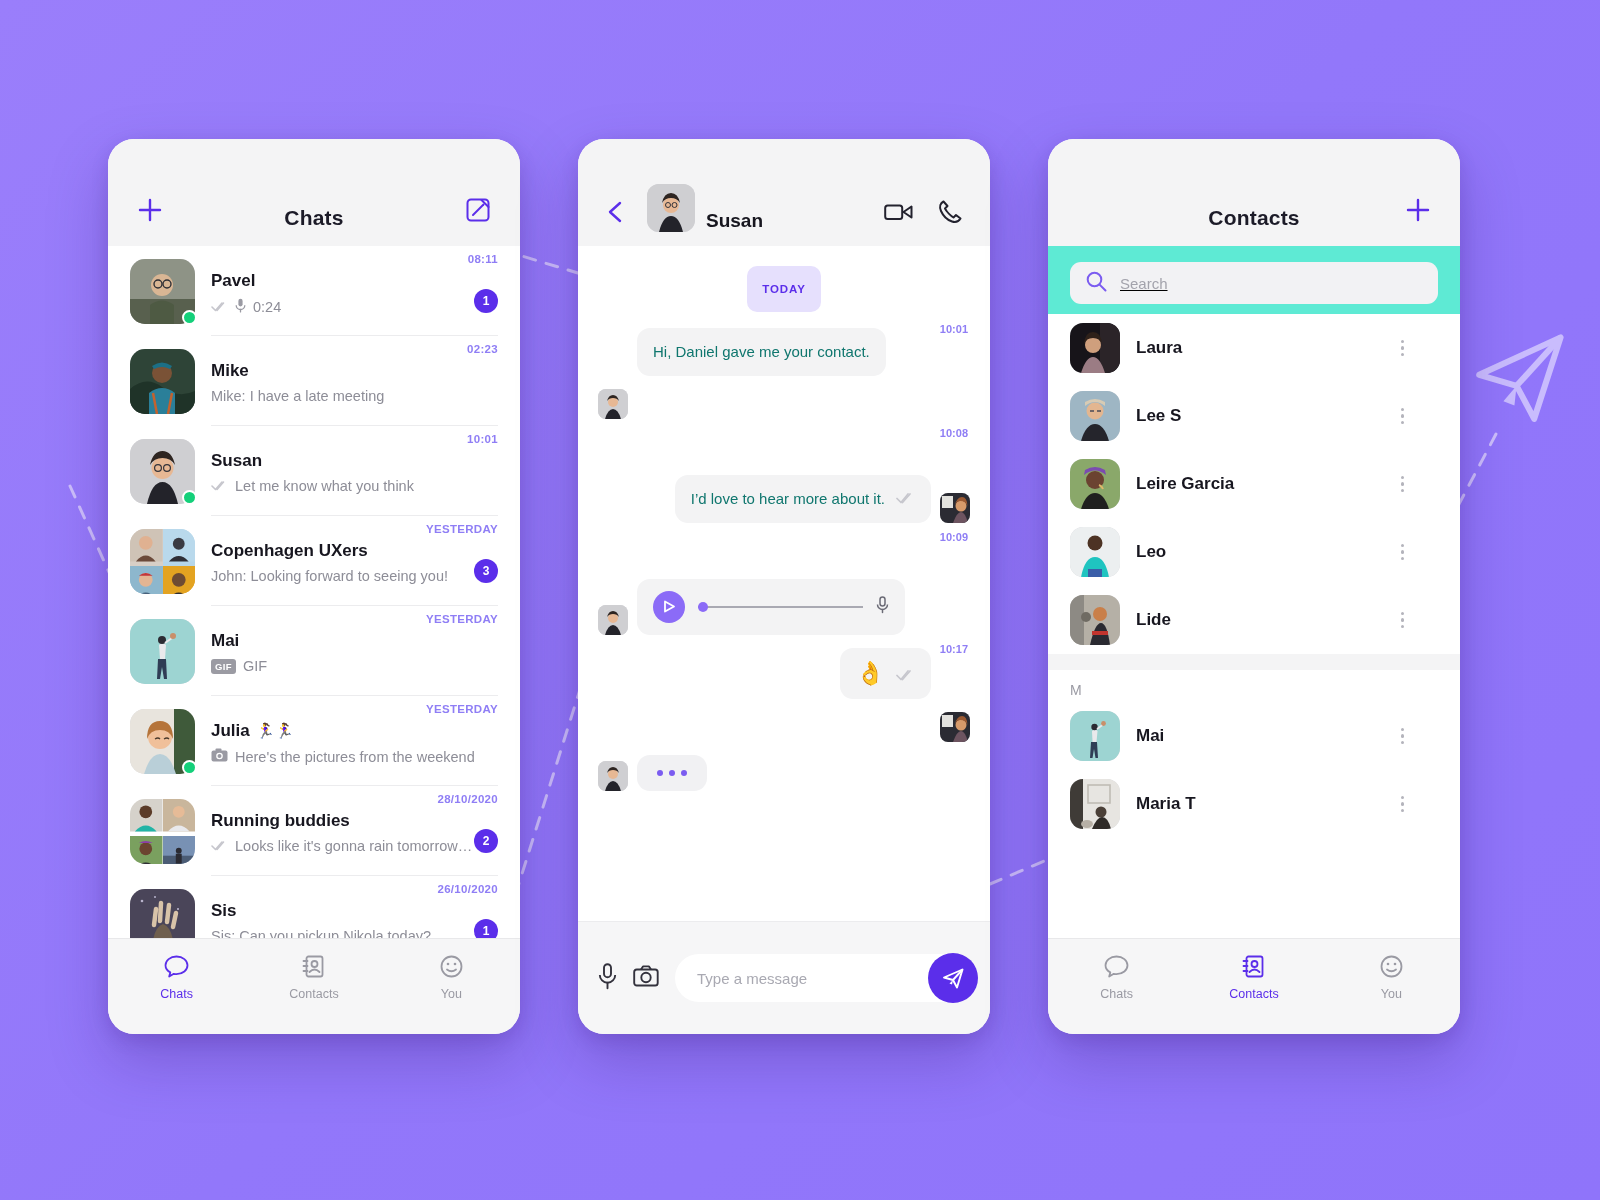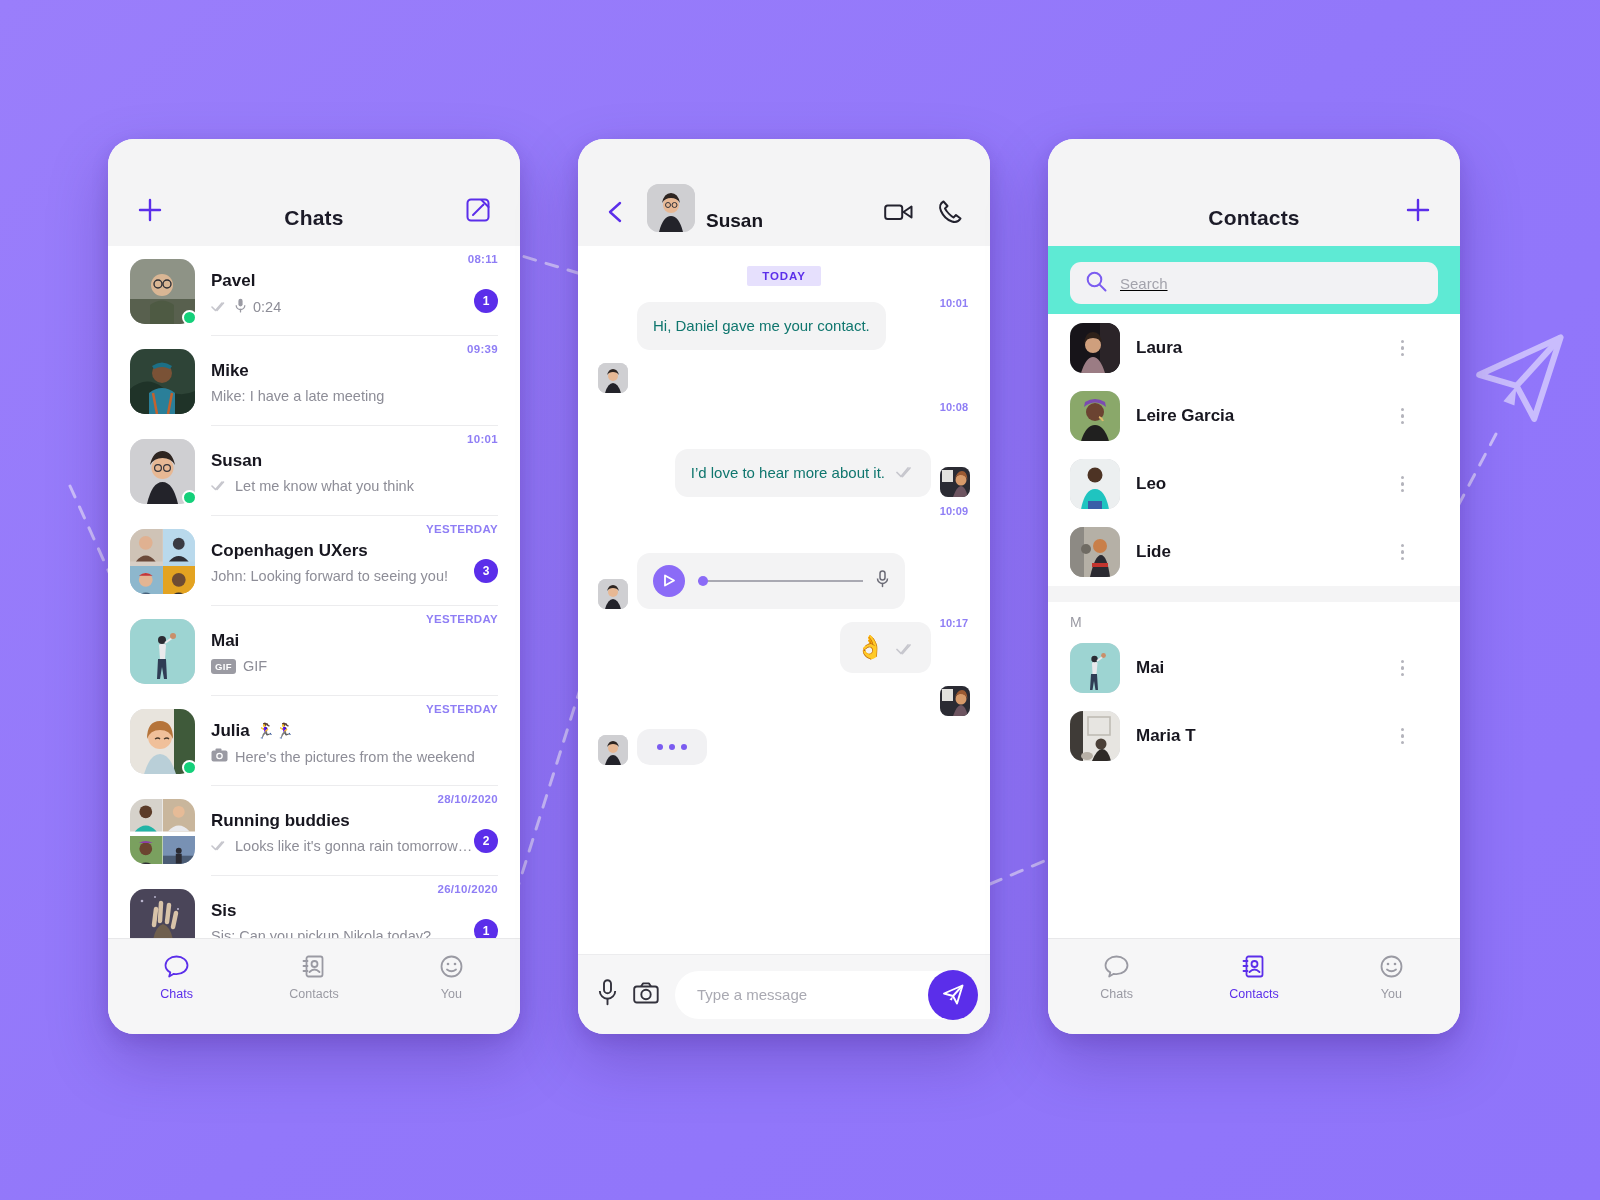--- a/index.html
+++ b/index.html
@@ -132,21 +132,21 @@
     padding: 0 20px 14px 18px; flex: 0 0 auto;
   }
   .conv-av { width: 48px; height: 48px; border-radius: 12px; overflow: hidden; background:#d3d3d8; flex:0 0 auto;}
   .conv-name { font-size: 19px; font-weight: bold; color: #17161f; flex: 1 1 auto; }
 
   .thread { flex: 1 1 auto; padding: 14px 20px 6px 20px; background: #fff; overflow: hidden; position: relative;}
   .day-pill {
     margin: 6px auto 16px auto; width: fit-content;
     background: #e6e0fd; color: #5b2eea;
     font-size: 11.5px; font-weight: bold; letter-spacing: .9px;
-    padding: 4px 15px; border-radius: 2px;
+    padding: 17px 15px; border-radius: 10px;
   }
   .msg-row { display: flex; align-items: flex-end; gap: 9px; margin-bottom: 13px; position: relative; }
   .msg-row.out { justify-content: flex-end; }
   .m-av { width: 30px; height: 30px; border-radius: 8px; overflow: hidden; flex: 0 0 auto; background: #d3d3d8; }
   .m-av.spacer { visibility: hidden; }
   .bubble {
     background: #f3f3f4; border-radius: 13px;
     padding: 13px 16px; font-size: 15px; color: #0f766e;
     line-height: 1.45; max-width: 258px;
   }
@@ -166,21 +166,21 @@
   }
   .track { flex: 1 1 auto; height: 2px; background: #a9a9b2; position: relative; }
   .knob { position: absolute; left: 0; top: -4px; width: 10px; height: 10px; border-radius: 50%; background: #8b6bf7; }
   .typing {
     background: #f1f1f3; border-radius: 13px; padding: 15px 20px;
     display: flex; gap: 6px; align-items: center;
   }
   .typing i { width: 6px; height: 6px; border-radius: 50%; background: #7b5cf0; display:block; }
 
   .composer {
-    flex: 0 0 auto; height: 80px; background: #f6f6f7;
+    flex: 0 0 auto; height: 113px; background: #f6f6f7;
     border-top: 1px solid #ececee;
     display: flex; align-items: center; gap: 16px; padding: 0 20px;
   }
   .input-pill {
     flex: 1 1 auto; height: 48px; background: #fff; border-radius: 24px;
     display: flex; align-items: center; padding: 0 62px 0 22px;
     font-size: 15px; color: #a9a9b2; position: relative;
   }
   .send-btn {
     position: absolute; right: -8px; top: -1px;
@@ -303,21 +303,21 @@
               <rect width="65" height="65" fill="#2e4437"></rect>
               <path d="M0 40 q16 -14 32 -2 q16 12 33 4 v23 H0z" fill="#1f3328"></path>
               <circle cx="32" cy="24" r="10" fill="#7a5236"></circle>
               <path d="M22 17 q10 -7 20 0 l-2 3 q-8 -4 -16 0z" fill="#1b6f86"></path>
               <path d="M19 44 q13 -10 26 0 v21 h-26z" fill="#2a7f99"></path>
               <path d="M23 44 l4 21 M42 44 l-4 21" stroke="#c4622e" stroke-width="2.5" fill="none"></path>
             </svg>
         </div>
       </div>
       <div class="row-body">
-        <div class="row-time">09:39</div>
+        <div class="row-time">02:23</div>
         <div class="row-name">
             <span>Mike</span>
           </div>
         <div class="row-sub">
             <span>Mike: I have a late meeting</span>
           </div>
       </div>
     </div>
 
     <div class="chat-row">
@@ -766,20 +766,35 @@
           </svg></div>
       <div class="c-name">Laura</div>
       <div class="kebab">
           <i></i>
           <i></i>
           <i></i>
         </div>
     </div>
 
 
+    <div class="contact-row">
+      <div class="c-av"><svg viewBox="0 0 50 50">
+            <rect width="50" height="50" fill="#9eb6c4"></rect>
+            <circle cx="25" cy="20" r="8.5" fill="#e3b690"></circle>
+            <path d="M15 15 q10 -8 20 0 l0 -4 q-10 -6 -20 0z" fill="#d8cbb4"></path>
+            <path d="M11 50 q5 -17 14 -17 q9 0 14 17z" fill="#25252c"></path>
+            <path d="M20 20 h4 M27 20 h4" stroke="#4b4b55" stroke-width="1.3"></path>
+          </svg></div>
+      <div class="c-name">Lee S</div>
+      <div class="kebab">
+          <i></i>
+          <i></i>
+          <i></i>
+        </div>
+    </div>
 
     <div class="contact-row">
       <div class="c-av"><svg viewBox="0 0 50 50">
             <rect width="50" height="50" fill="#8aa86a"></rect>
             <circle cx="25" cy="21" r="9" fill="#6b4331"></circle>
             <path d="M14 16 q11 -9 22 0 l-1 -5 q-10 -6 -20 0z" fill="#7b4bb0"></path>
             <path d="M11 50 q5 -16 14 -16 q9 0 14 16z" fill="#20201f"></path>
             <path d="M29 26 q3 1 4 4" stroke="#e0b96a" stroke-width="2" fill="none"></path>
           </svg></div>
       <div class="c-name">Leire Garcia</div>

